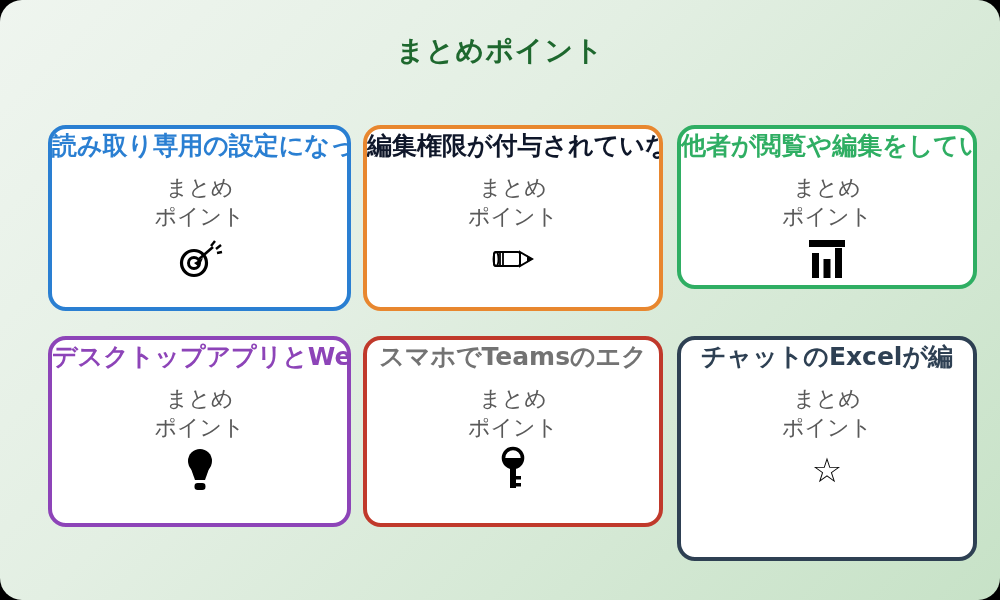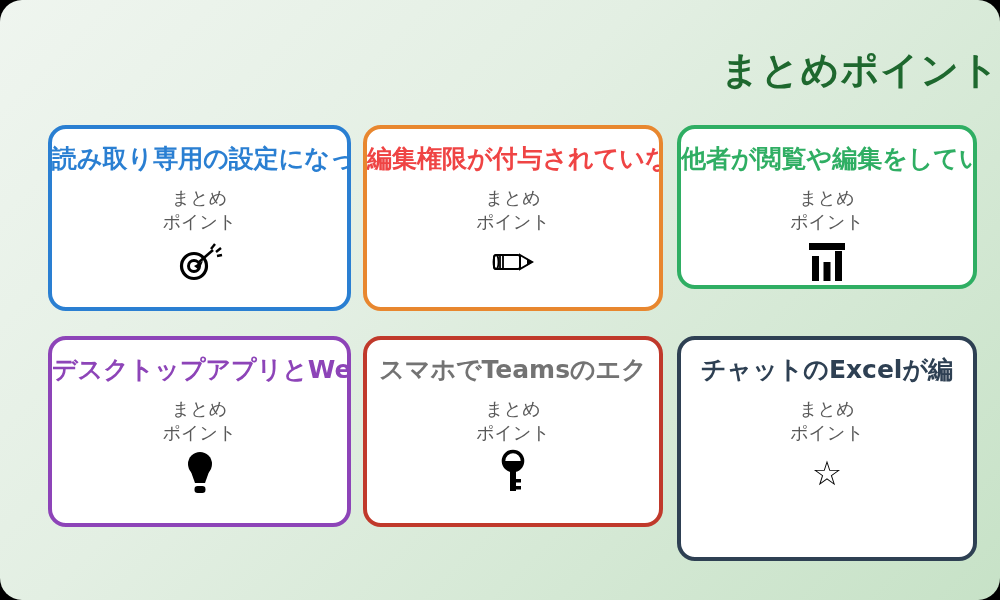--- a/index.html
+++ b/index.html
@@ -16,25 +16,24 @@
     height: 600px;
     border-radius: 22px;
     background: linear-gradient(135deg, #eff5ef 0%, #e3efe3 40%, #c7e2c7 100%);
     overflow: hidden;
   }
   .main-title {
     position: absolute;
     top: 32px;
     left: 0;
     width: 100%;
-    text-align: right;
-    font-size: 38px;
+    text-align: center;
+    font-size: 28px;
     font-weight: bold;
     letter-spacing: 1px;
-    margin-top: 13px;
   }
   .card {
     position: absolute;
     background: #ffffff;
     border: 4px solid #888;
     border-radius: 18px;
     box-sizing: border-box;
     display: flex;
     flex-direction: column;
     align-items: center;
@@ -43,34 +42,34 @@
   
   .card.c0 { left: 48px;  top: 125px; width: 303px; height: 186px; }
   .card.c1 { left: 363px; top: 125px; width: 300px; height: 186px; }
   .card.c2 { left: 677px; top: 125px; width: 300px; height: 164px; }
   
   .card.c3 { left: 48px;  top: 336px; width: 303px; height: 191px; }
   .card.c4 { left: 363px; top: 336px; width: 300px; height: 191px; }
   .card.c5 { left: 677px; top: 336px; width: 300px; height: 225px; }
 
   .card-title {
-    margin-top: 15px;
+    margin-top: 2px;
     font-size: 25px;
     font-weight: bold;
     white-space: nowrap;
     text-align: center;
     max-width: 100%;
     overflow: hidden;
     flex: 0 0 auto;
     line-height: 1.2;
   }
   .card-sub {
     margin-top: 12px;
     text-align: center;
-    font-size: 18px;
+    font-size: 22px;
     color: #595959;
     line-height: 1.32;
     flex: 0 0 auto;
   }
   .card-icon {
     margin-top: 6px;
     height: 44px;
     display: flex;
     align-items: center;
     justify-content: center;
@@ -103,21 +102,21 @@
         <line x1="38" y1="8" x2="23" y2="21" stroke="#000" stroke-width="2.6"></line>
         <polygon points="19,24 28,19 24,28" fill="#000"></polygon>
         <line x1="40" y1="2" x2="36" y2="7" stroke="#000" stroke-width="2.4"></line>
         <line x1="46" y1="6" x2="41" y2="10" stroke="#000" stroke-width="2.4"></line>
         <line x1="47" y1="13" x2="42" y2="14" stroke="#000" stroke-width="2.4"></line>
       </svg>
     </div>
   </div>
 
   <div class="card c1" style="border-color: rgb(232, 135, 47);">
-    <div class="card-title" style="color: #ef4444;">編集権限が付与されていな</div>
+    <div class="card-title" style="color: #0f172a;">編集権限が付与されていな</div>
     <div class="card-sub">
       <div>まとめ</div>
       <div>ポイント</div>
     </div>
     <div class="card-icon">
       <svg width="46" height="30" viewBox="0 0 46 30">
         <rect x="4" y="8" width="26" height="14" rx="2" fill="none" stroke="#000" stroke-width="2"></rect>
         <ellipse cx="6" cy="15" rx="2.5" ry="7" fill="none" stroke="#000" stroke-width="1.8"></ellipse>
         <line x1="10" y1="8" x2="10" y2="22" stroke="#000" stroke-width="1.8"></line>
         <line x1="13" y1="8" x2="13" y2="22" stroke="#000" stroke-width="1.8"></line>

